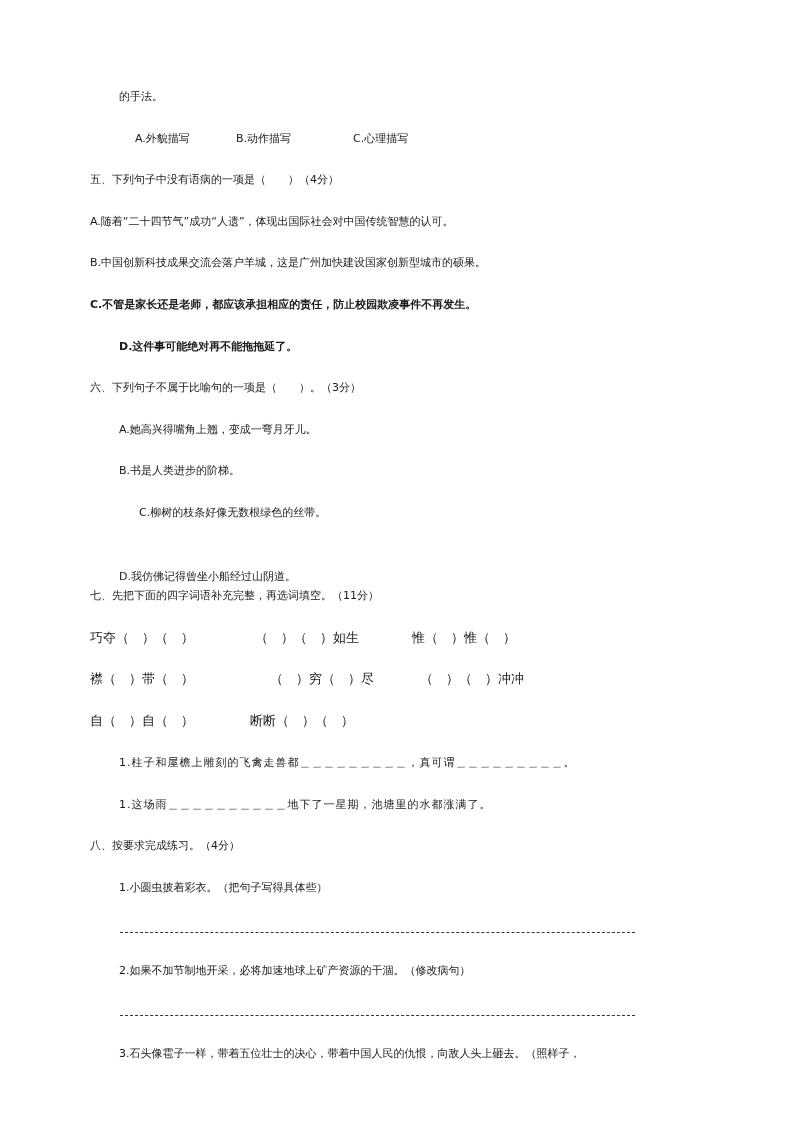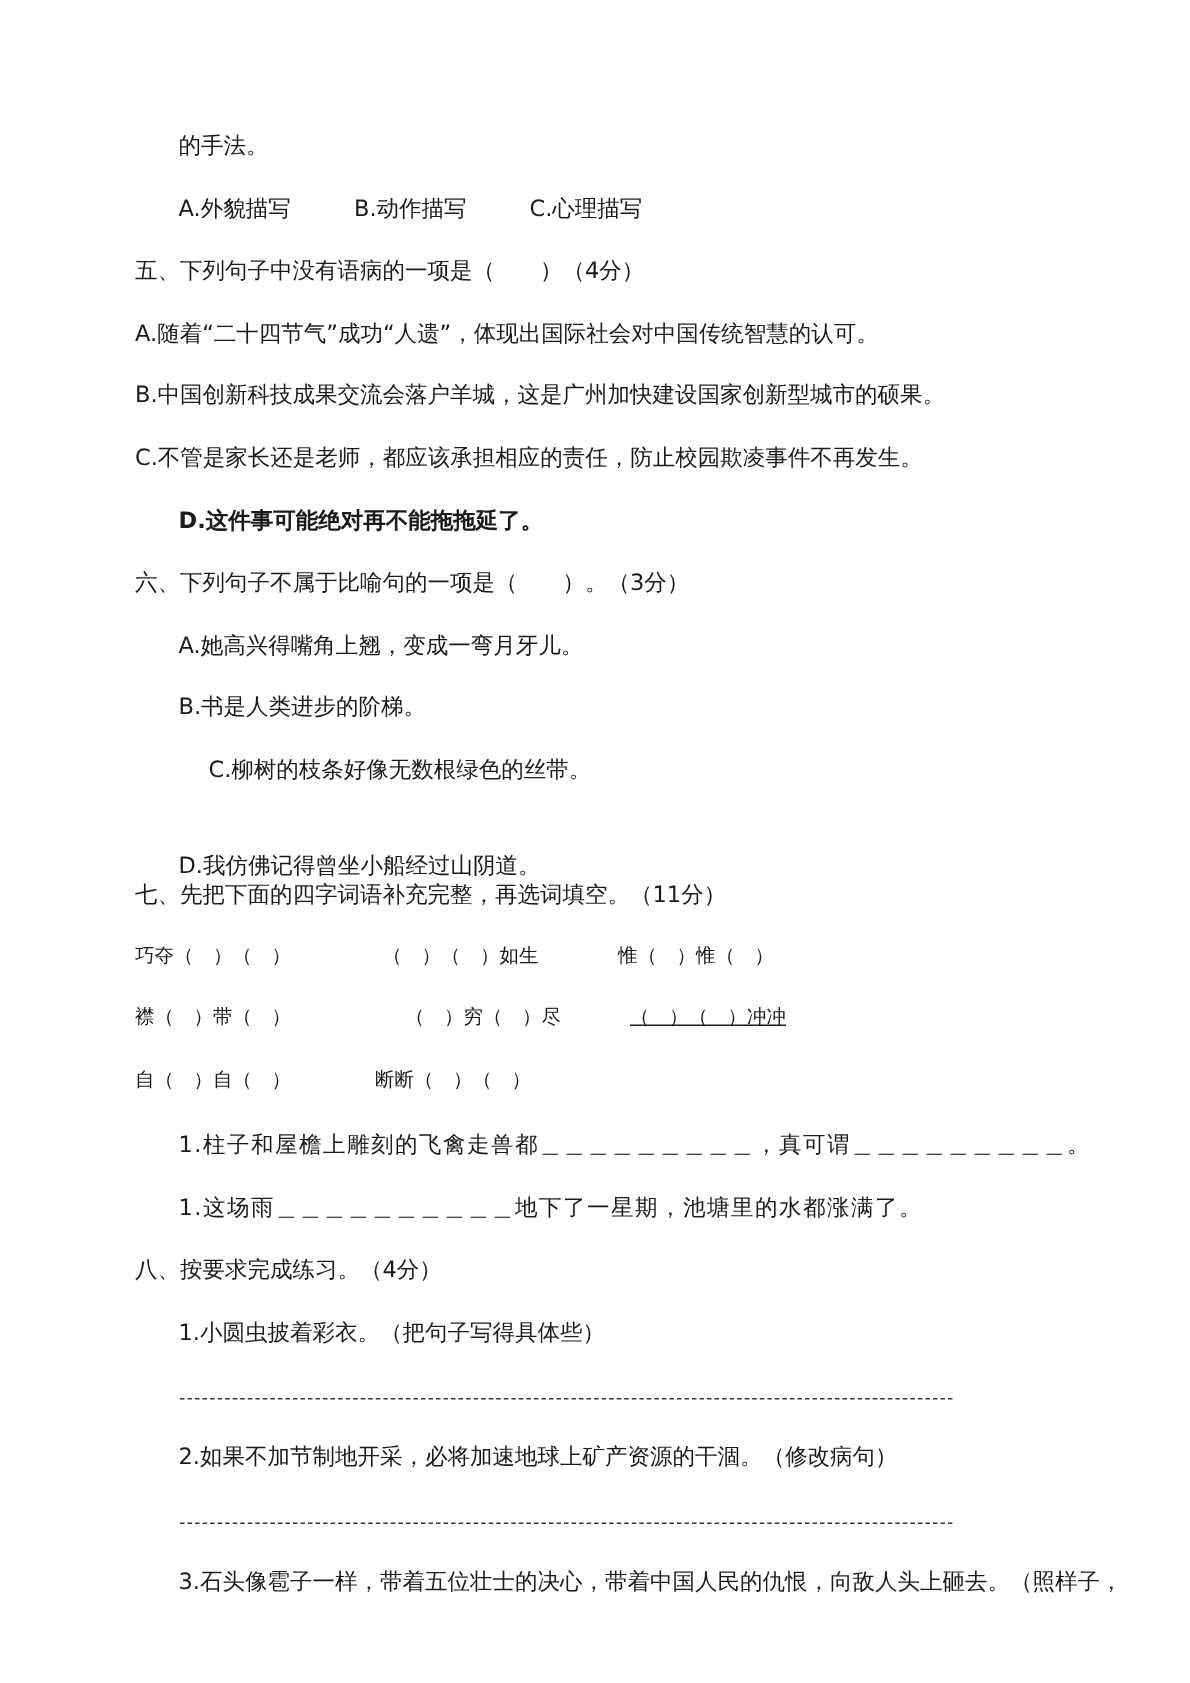--- a/index.html
+++ b/index.html
@@ -3,69 +3,69 @@
   <meta charset="utf-8">
   <style>
     html, body { margin: 0; padding: 0; background: #ffffff; }
     body {
       width: 793px; height: 1122px; position: relative; overflow: hidden;
       font-family: "DejaVu Sans", "Liberation Sans", sans-serif;
       color: #1a1a1a;
     }
     .line {
       position: absolute; white-space: nowrap;
-      font-size: 15px; line-height: 16px;
+      font-size: 11px; line-height: 16px;
     }
     .ind0 { left: 90px; }
     .ind1 { left: 119px; }
     .blank { letter-spacing: 1px; }
     .dashline {
       position: absolute; left: 120px; width: 515px; height: 0;
       border-top: 1.4px dashed #333;
     }
     .opts span { display: inline-block; }
     .grid-row { position: absolute; left: 90px; font-size: 13px; line-height: 16px; white-space: nowrap; }
     .grid-row span { position: absolute; top: 0; white-space: nowrap; }
   </style>
 </head>
 <body>
 
 <div>
 
   <div class="line ind1" style="top:89px;">的手法。</div>
 
   <div class="line ind1 opts" style="top:131px;">
-    <span style="position:absolute;left:0;">A.外貌描写</span>
+    <span style="position:absolute;left:16px;">A.外貌描写</span>
     <span style="position:absolute;left:117px;">B.动作描写</span>
     <span style="position:absolute;left:234px;">C.心理描写</span>
   </div>
 
   <div class="line ind0" style="top:172px;">五、下列句子中没有语病的一项是（　　）（4分）</div>
   <div class="line ind0" style="top:214px;">A.随着“二十四节气”成功“人遗”，体现出国际社会对中国传统智慧的认可。</div>
   <div class="line ind0" style="top:255px;">B.中国创新科技成果交流会落户羊城，这是广州加快建设国家创新型城市的硕果。</div>
-  <div class="line ind0" style="top:297px;">C.不管是家长还是老师，都应该承担相应的责任，防止校园欺凌事件不再发生。</div>
+  <div class="line ind0" style="top:297px;font-weight:bold;">C.不管是家长还是老师，都应该承担相应的责任，防止校园欺凌事件不再发生。</div>
   <div class="line ind1" style="top:339px;font-weight:bold;">D.这件事可能绝对再不能拖拖延了。</div>
 
   <div class="line ind0" style="top:380px;">六、下列句子不属于比喻句的一项是（　　）。（3分）</div>
   <div class="line ind1" style="top:422px;">A.她高兴得嘴角上翘，变成一弯月牙儿。</div>
   <div class="line ind1" style="top:463px;">B.书是人类进步的阶梯。</div>
   <div class="line ind1" style="top:505px;margin-left:20px;">C.柳树的枝条好像无数根绿色的丝带。</div>
   <div class="line ind1" style="top:569px;">D.我仿佛记得曾坐小船经过山阴道。</div>
 
   <div class="line ind0" style="top:588px;">七、先把下面的四字词语补充完整，再选词填空。（11分）</div>
 
   <div class="grid-row" style="top:630px;">
     <span style="left:0;">巧夺（　）（　）</span>
     <span style="left:165px;">（　）（　）如生</span>
     <span style="left:322px;text-align:center;">惟（　）惟（　）</span>
   </div>
   <div class="grid-row" style="top:671px;">
     <span style="left:0;">襟（　）带（　）</span>
     <span style="left:180px;">（　）穷（　）尽</span>
-    <span style="left:330px;text-decoration:underline;">（　）（　）冲冲</span>
+    <span style="left:330px;">（　）（　）冲冲</span>
   </div>
   <div class="grid-row" style="top:713px;">
     <span style="left:0;">自（　）自（　）</span>
     <span style="left:160px;">断断（　）（　）</span>
   </div>
 
   <div class="line ind1 blank" style="top:755px;">1.柱子和屋檐上雕刻的飞禽走兽都＿＿＿＿＿＿＿＿＿，真可谓＿＿＿＿＿＿＿＿＿。</div>
   <div class="line ind1 blank" style="top:797px;">1.这场雨＿＿＿＿＿＿＿＿＿＿地下了一星期，池塘里的水都涨满了。</div>
 
   <div class="line ind0" style="top:838px;">八、按要求完成练习。（4分）</div>

